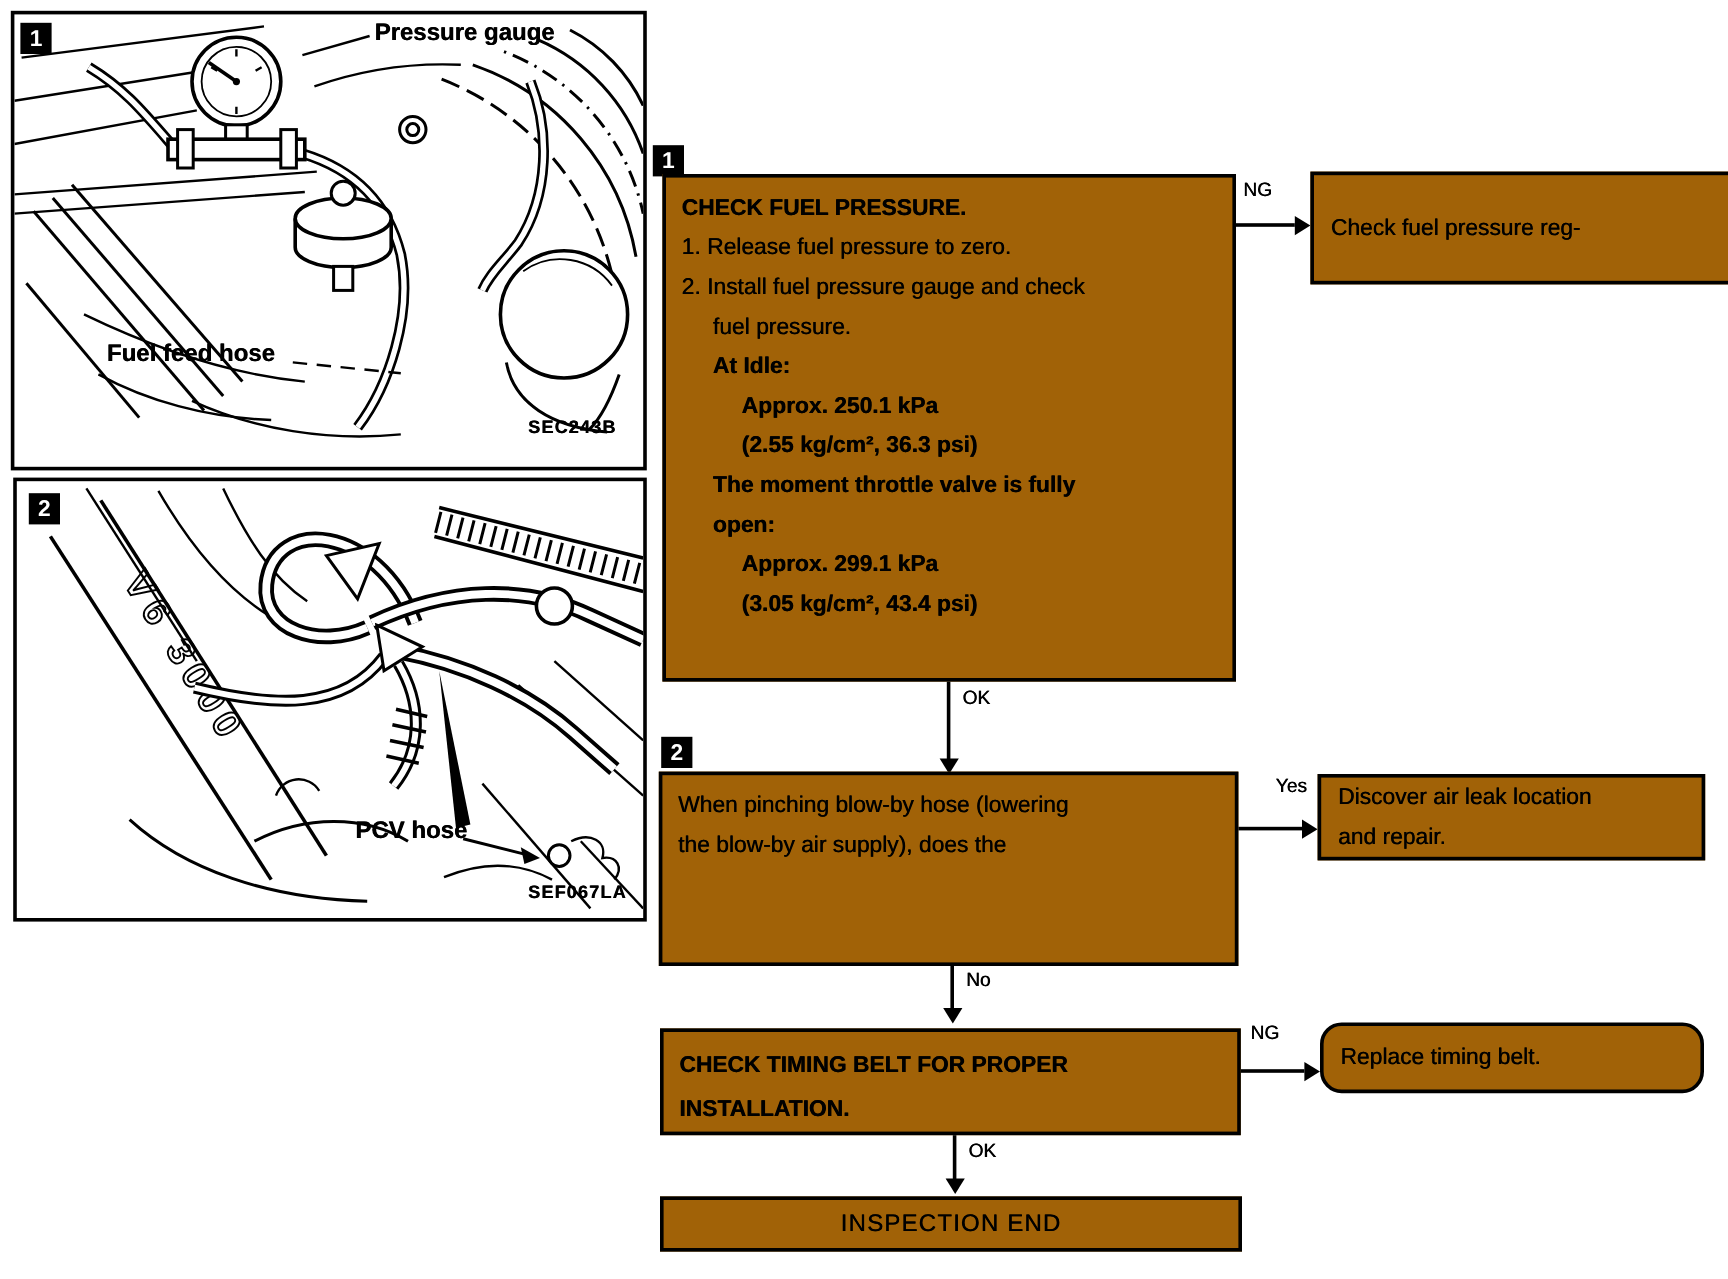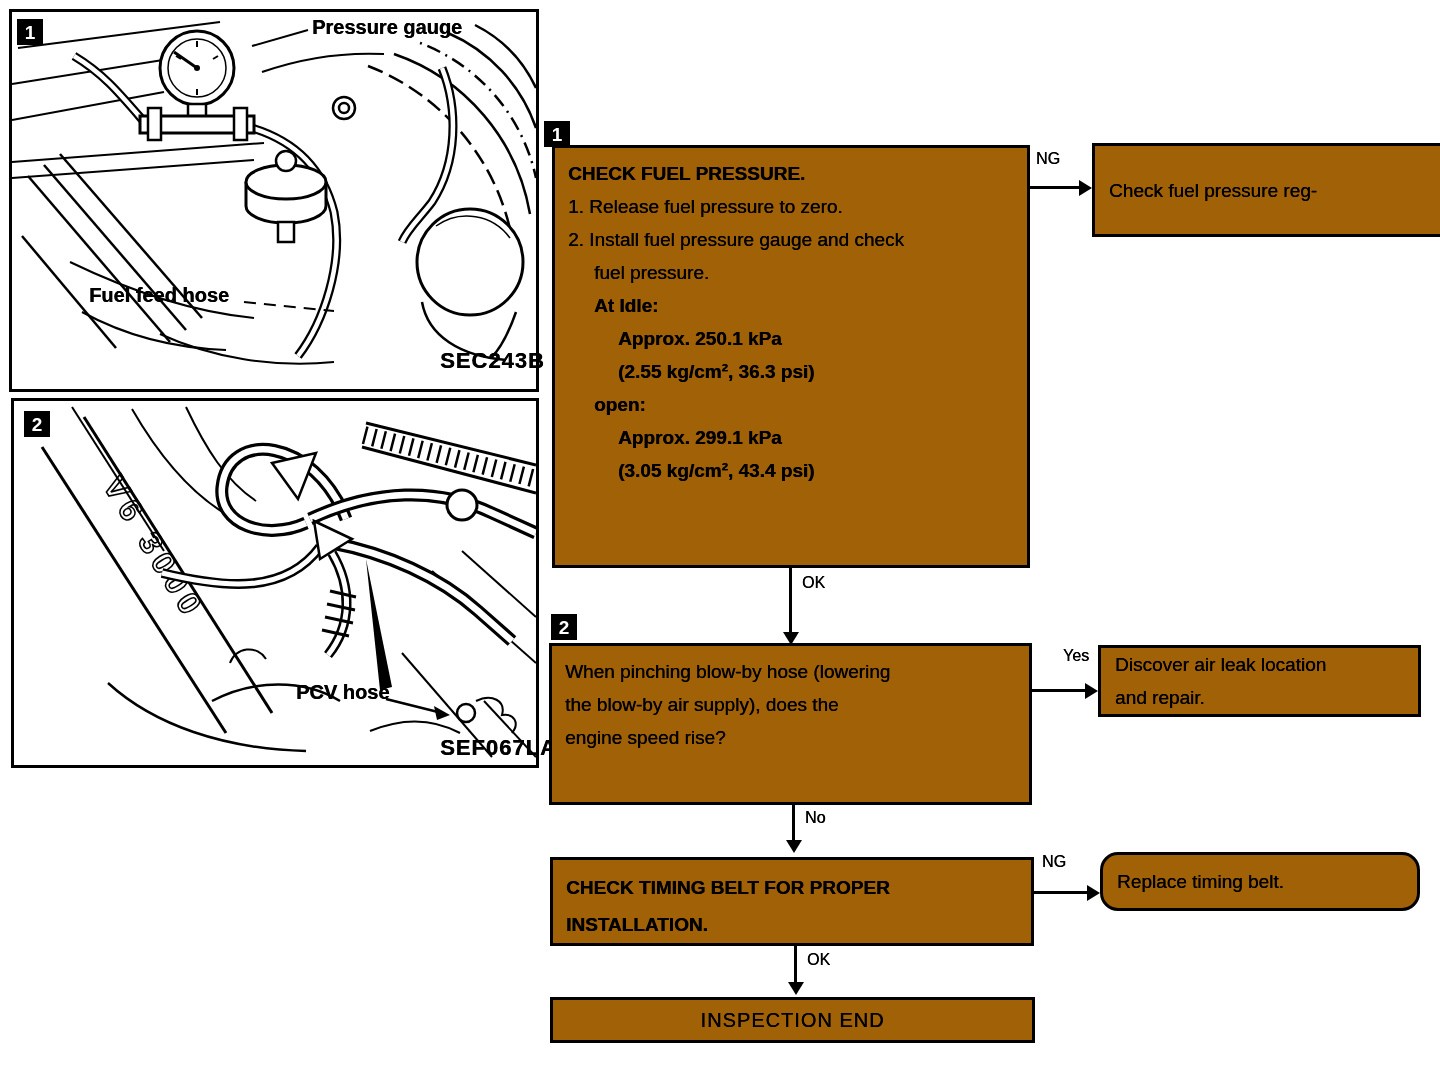--- a/index.html
+++ b/index.html
@@ -6,21 +6,21 @@
   #canvas{
     position:relative;width:1440px;height:1066px;background:#ffffff;
     font-family:"Liberation Sans","DejaVu Sans",sans-serif;color:#000;
     overflow:hidden;
   }
   
   .fig{position:absolute;border:3px solid #000;background:#fff;}
   .fig svg{position:absolute;left:0;top:0;}
   .figlabel{position:absolute;font-size:20px;font-weight:bold;white-space:nowrap;
     text-shadow:0.4px 0 0 #000;}
-  .figcode{position:absolute;font-size:22px;font-weight:bold;letter-spacing:1px;
+  .figcode{position:absolute;font-size:15px;font-weight:bold;letter-spacing:1px;
     text-shadow:0.4px 0 0 #000;}
   .badge{position:absolute;width:26px;height:26px;background:#000;color:#fff;
     font-size:19px;font-weight:bold;display:flex;align-items:center;justify-content:center;
     line-height:1;}
   
   .node{position:absolute;border:3px solid #000;background:#a16207;box-sizing:border-box;}
   .steptext{padding:9px 6px 0 13px;font-size:19px;line-height:33px;
     text-shadow:0.4px 0 0 #000;white-space:nowrap;}
   .steptext .bold{font-weight:bold;}
   .steptext .ind1{padding-left:26px;}
@@ -196,41 +196,41 @@
 
   <div class="badge" style="left:544px;top:121px;">1</div>
   <div class="node steptext" style="left:552px;top:145px;width:478px;height:423px;">
     <div class="bold">CHECK FUEL PRESSURE.</div>
     <div>1. Release fuel pressure to zero.</div>
     <div>2. Install fuel pressure gauge and check</div>
     <div class="ind1">fuel pressure.</div>
     <div class="ind1 bold">At Idle:</div>
     <div class="ind2 bold">Approx. 250.1 kPa</div>
     <div class="ind2 bold">(2.55 kg/cm², 36.3 psi)</div>
+    <div class="ind1 bold">The moment throttle valve is fully</div>
     <div class="ind1 bold">open:</div>
     <div class="ind2 bold">Approx. 299.1 kPa</div>
     <div class="ind2 bold">(3.05 kg/cm², 43.4 psi)</div>
   </div>
 
   <div class="conlabel" style="left:1036px;top:150px;">NG</div>
   <div class="hline" style="left:1030px;top:186px;width:49px;"></div>
   <div class="arrow-right" style="left:1079px;top:180px;"></div>
   <div class="node result" style="left:1092px;top:143px;width:356px;height:94px;">
     <div>Check fuel pressure reg-</div>
   </div>
 
   <div class="vline" style="left:789px;top:568px;height:66px;"></div>
   <div class="arrow-down" style="left:783px;top:632px;"></div>
   <div class="conlabel" style="left:802px;top:574px;">OK</div>
 
   <div class="badge" style="left:551px;top:614px;">2</div>
   <div class="node steptext" style="left:549px;top:643px;width:483px;height:162px;">
     <div>When pinching blow-by hose (lowering</div>
     <div>the blow-by air supply), does the</div>
-    <div>engine speed rise?</div>
   </div>
 
   <div class="conlabel" style="left:1040px;top:647px;margin-left:23px;">Yes</div>
   <div class="hline" style="left:1032px;top:689px;width:53px;"></div>
   <div class="arrow-right" style="left:1085px;top:683px;"></div>
   <div class="node result" style="left:1098px;top:645px;width:323px;height:72px;">
     <div>Discover air leak location</div>
     <div>and repair.</div>
   </div>
 

